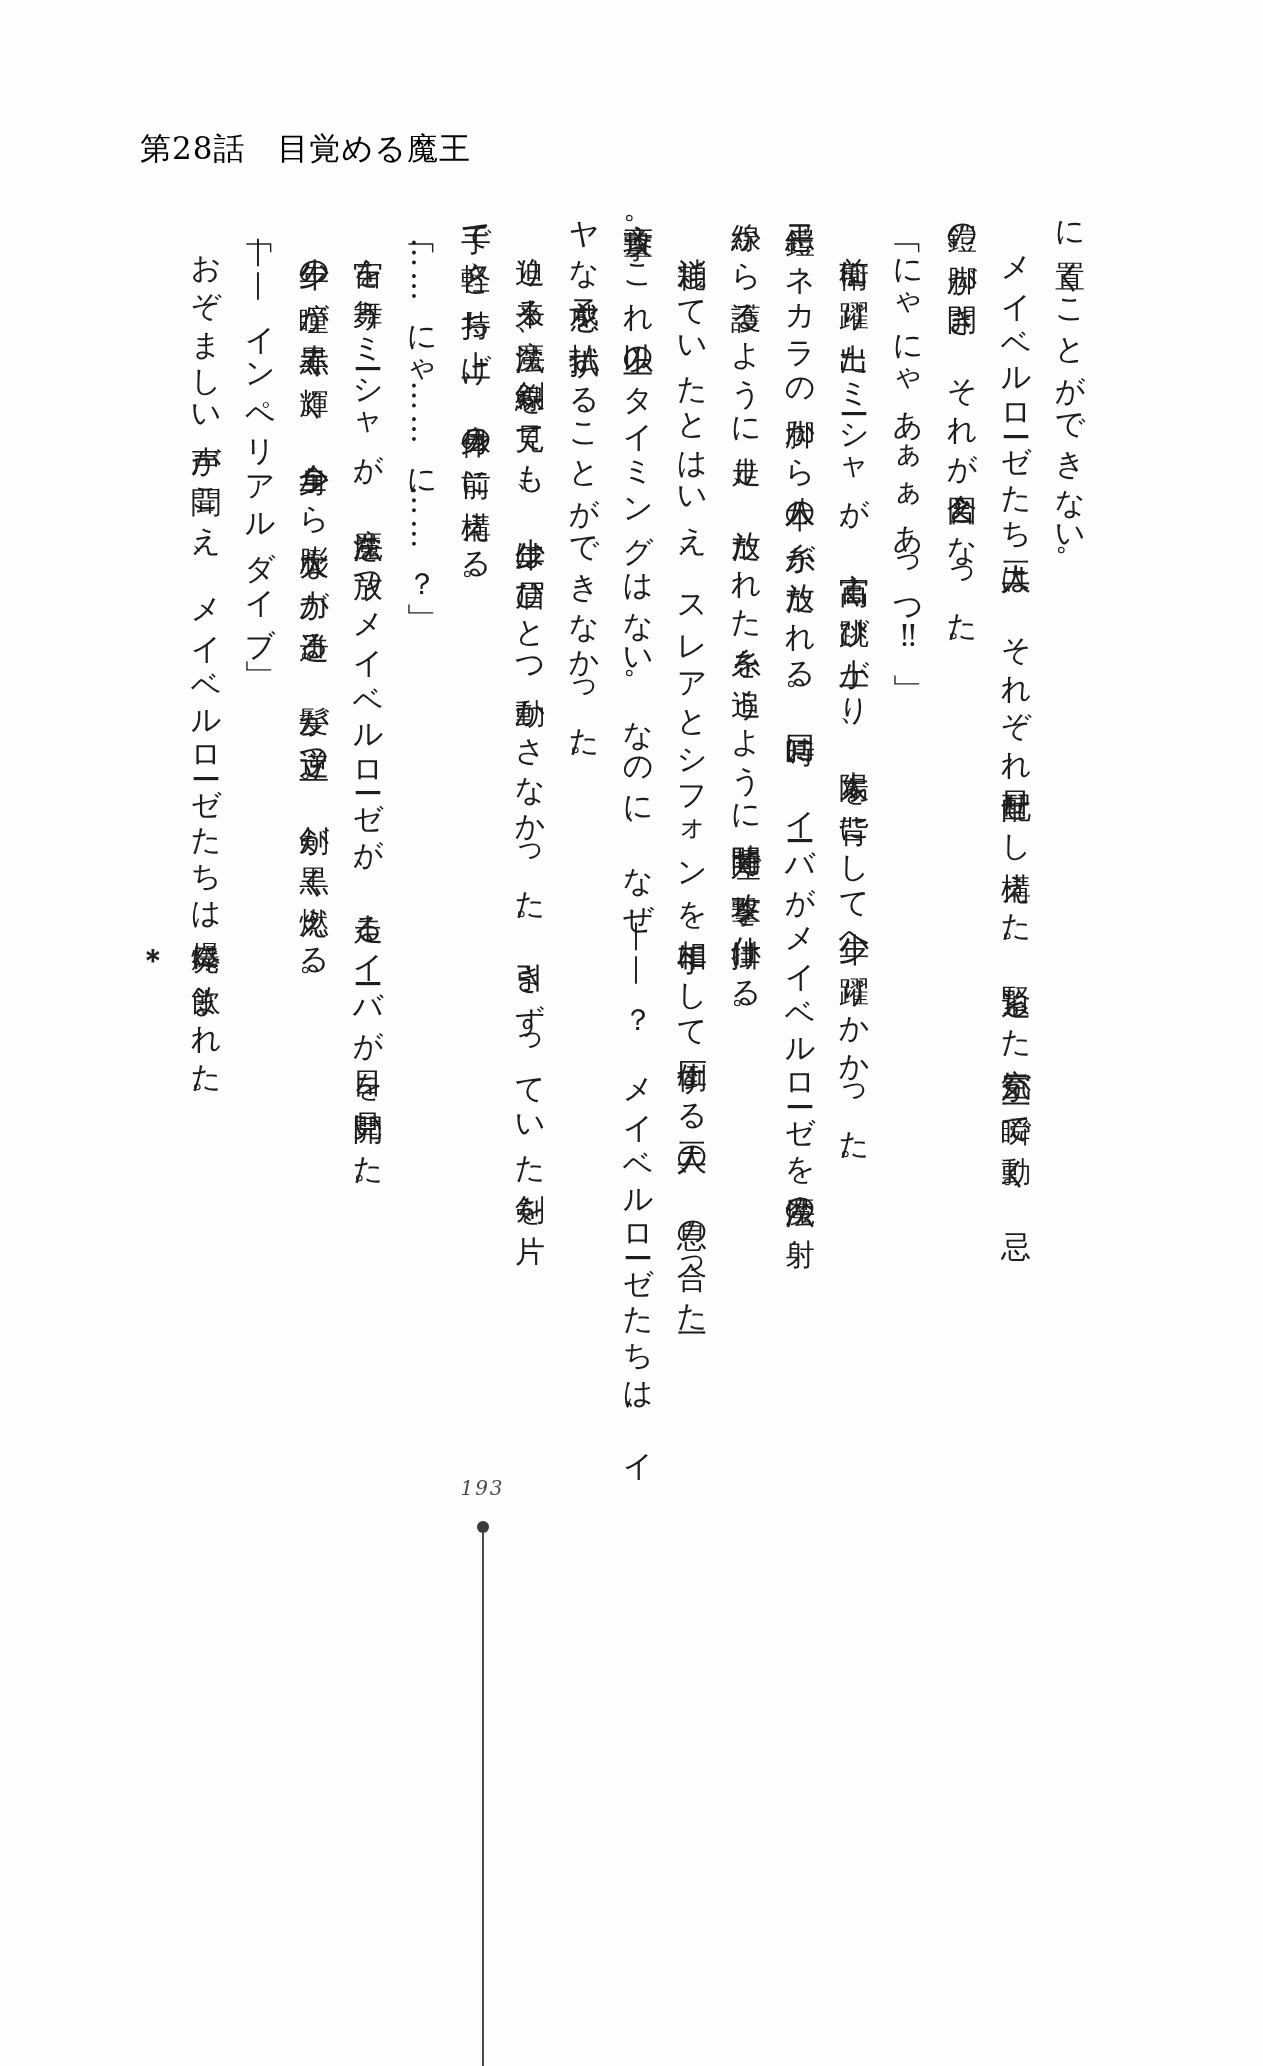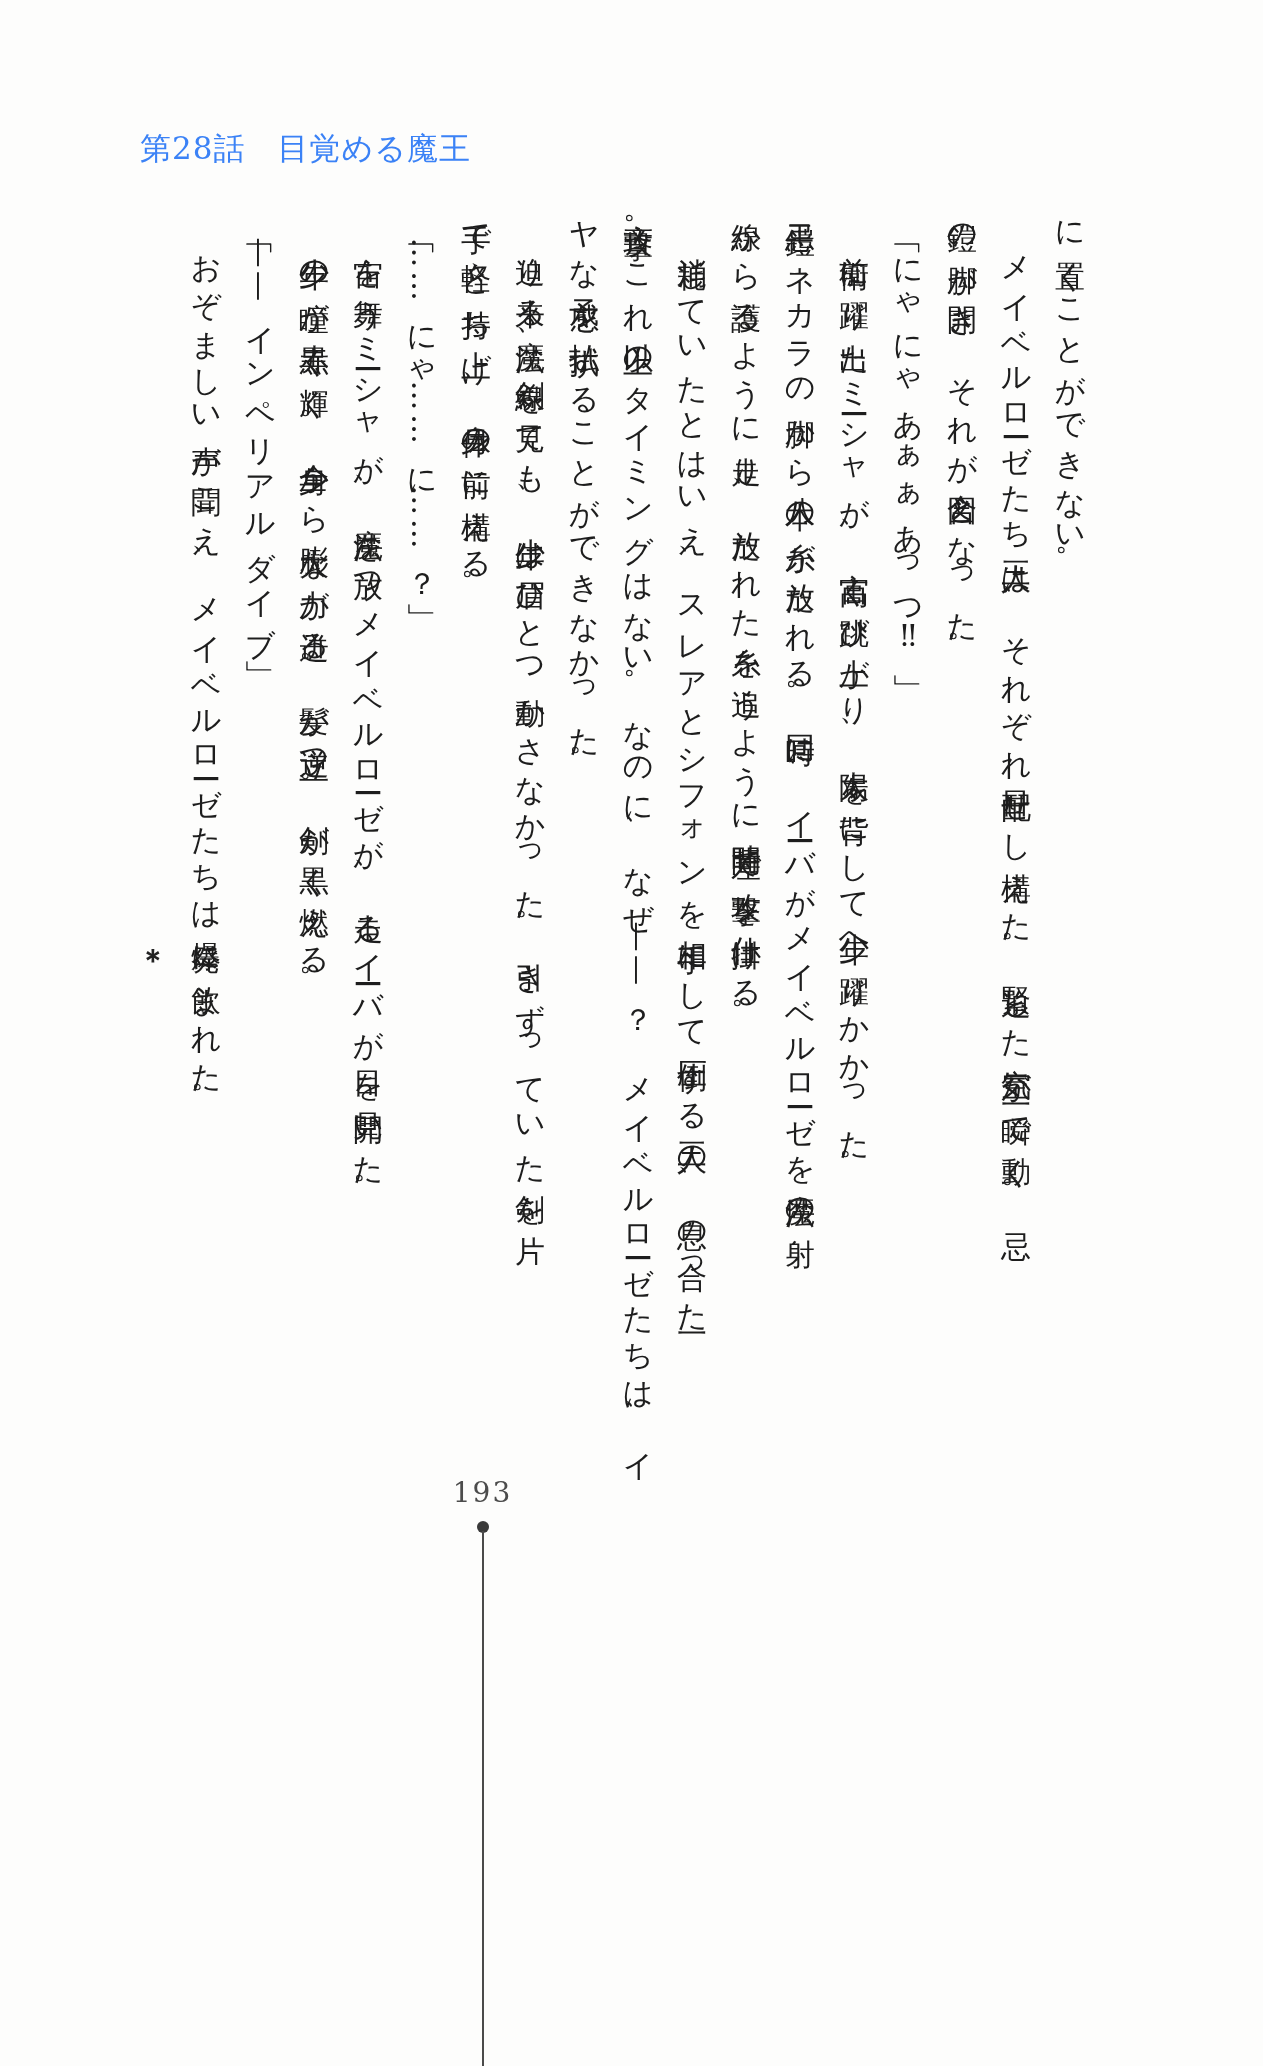--- a/index.html
+++ b/index.html
@@ -15,21 +15,21 @@
     color: #1f1f1f;
     overflow: hidden;
   }
   .chapter-header {
     position: absolute;
     left: 140px;
     top: 130px;
     font-size: 31px;
     line-height: 36px;
     letter-spacing: 1px;
-    color: #3b82f6;
+    color: #000000;
     white-space: pre;
   }
   .body-text {
     position: absolute;
     top: 200px;
     right: 166px;
     height: 1372px;
     writing-mode: vertical-rl;
     text-orientation: mixed;
     font-size: 30px;
@@ -55,23 +55,24 @@
     font-size: 30px;
     font-weight: bold;
     color: #222;
   }
   .page-number {
     position: absolute;
     left: 430px;
     top: 1476px;
     width: 105px;
     text-align: center;
-    font-size: 28px;
+    font-size: 20px;
     letter-spacing: 2px;
     color: #4c4c4c;
+    font-style: italic;
   }
   .footer-dot {
     position: absolute;
     left: 477px;
     top: 1521px;
     width: 12px;
     height: 12px;
     border-radius: 50%;
     background: #3a3a3a;
   }

